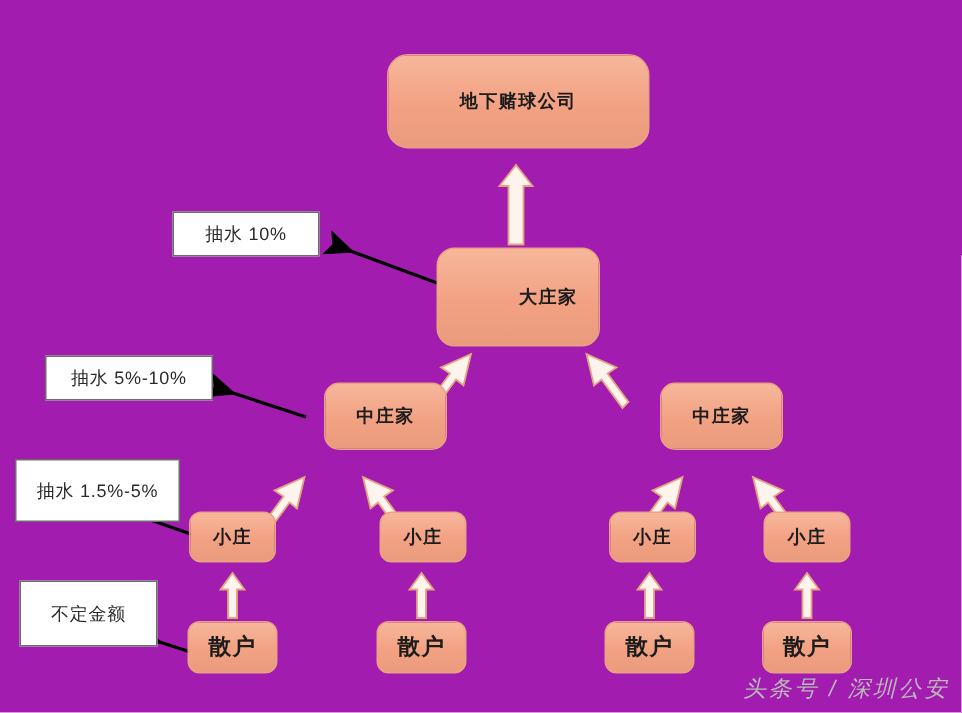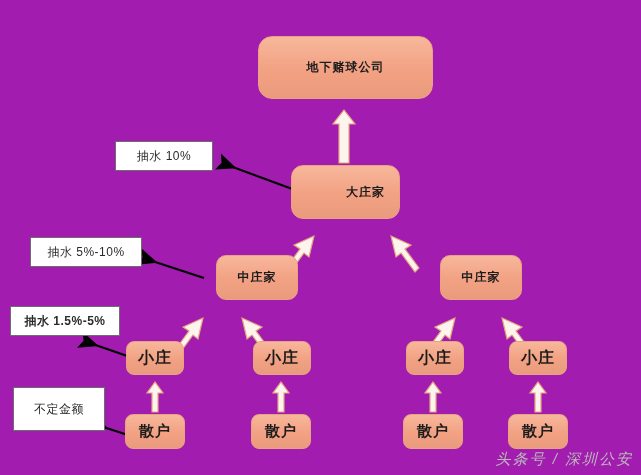--- a/index.html
+++ b/index.html
@@ -48,21 +48,21 @@
     border-radius: 12px;
     font-size: 12px;
   }
   .node-mid {
     border-radius: 10px;
     font-size: 12px;
     margin-left: 16px;
   }
   .node-small {
     border-radius: 8px;
-    font-size: 16px;
+    font-size: 12px;
   }
   .node-leaf {
     border-radius: 8px;
     font-size: 15px;
   }
   .callout {
     position: absolute;
     box-sizing: border-box;
     display: flex;
     align-items: center;
@@ -150,21 +150,21 @@
     </g>
     <g>
       <line x1="128" y1="435" x2="94" y2="424" stroke="#000000" stroke-width="2.2" marker-end="url(#blackhead)"></line>
     </g>
   </svg>
 
   <div class="node node-top" style="left:258px; top:36px; width:175px; height:63px;">
     <span>地下赌球公司</span>
   </div>
 
-  <div class="node node-big" style="left:291px; top:165px; width:109px; height:54px;padding-left:40px;">
+  <div class="node node-big" style="left:291px; top:165px; width:109px; height:66px;padding-left:40px;">
     <span>大庄家</span>
   </div>
 
   <div class="node node-mid" style="left:200px; top:255px; width:82px; height:45px;">
     <span>中庄家</span>
   </div>
 
   <div class="node node-mid" style="left:424px; top:255px; width:82px; height:45px;">
     <span>中庄家</span>
   </div>
@@ -202,21 +202,21 @@
   </div>
 
   <div class="callout" style="left:115px; top:141px; width:98px; height:30px;">
     <span>抽水 10%</span>
   </div>
 
   <div class="callout" style="left:30px; top:237px; width:112px; height:30px;">
     <span>抽水 5%-10%</span>
   </div>
 
-  <div class="callout" style="left:10px; top:306px; width:110px; height:30px;font-weight:bold;">
+  <div class="callout" style="left:10px; top:306px; width:110px; height:42px;">
     <span>抽水 1.5%-5%</span>
   </div>
 
   <div class="callout" style="left:13px; top:387px; width:92px; height:44px;">
     <span>不定金额</span>
   </div>
 
   <div class="watermark">头条号 / 深圳公安</div>
 
 </div>

